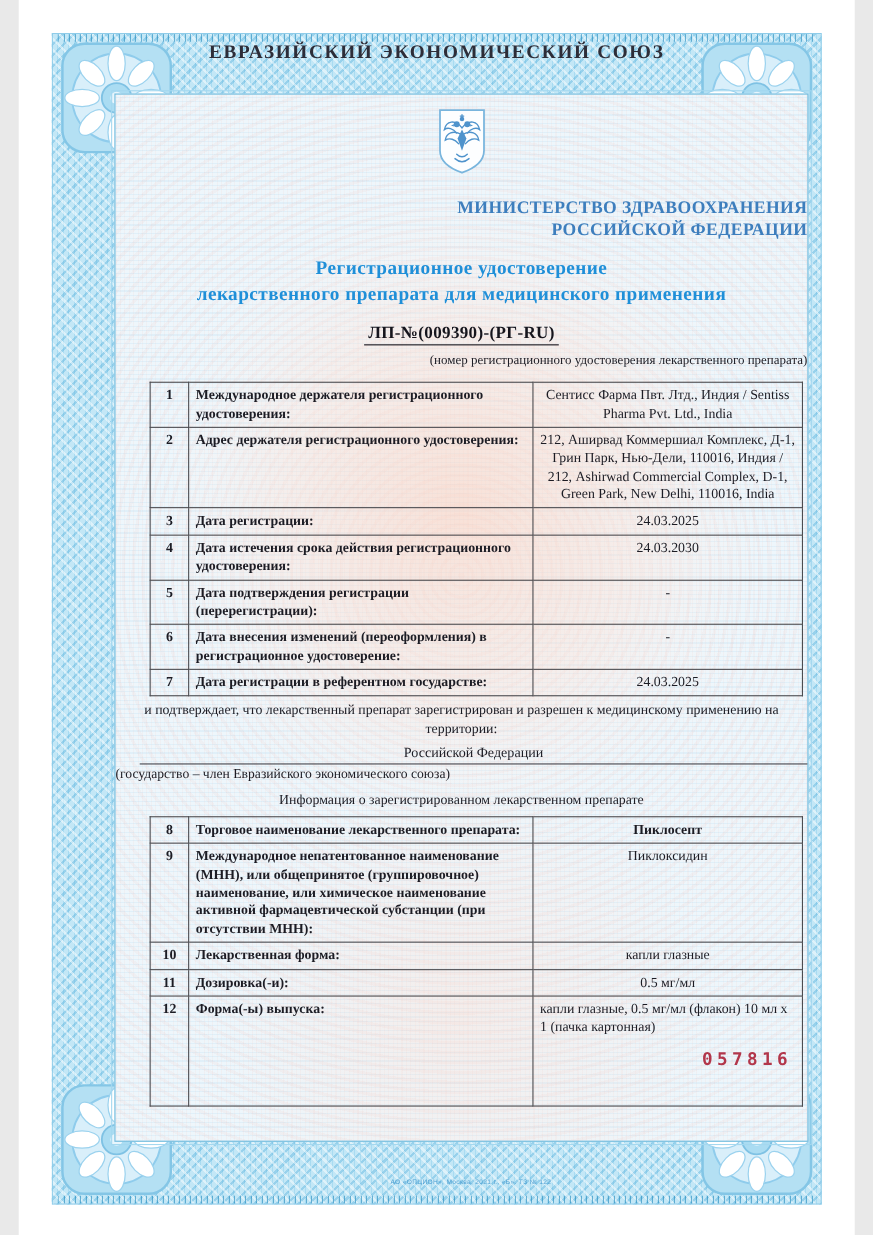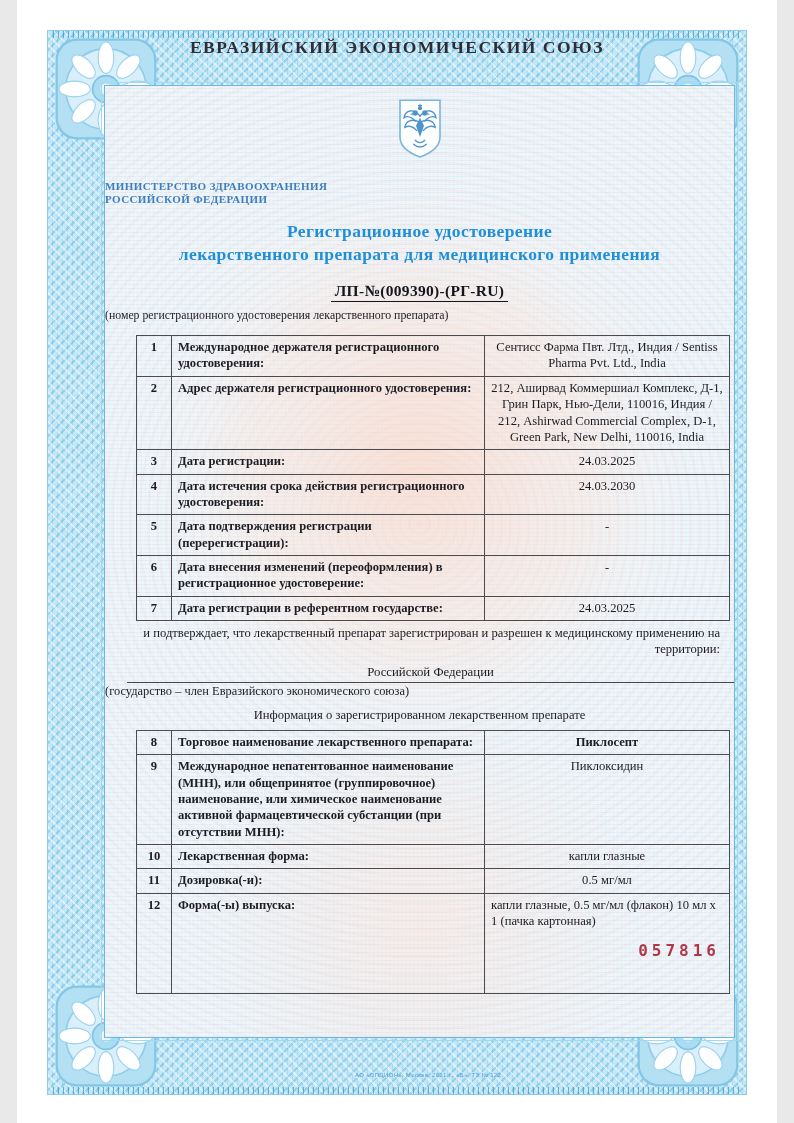--- a/index.html
+++ b/index.html
@@ -41,35 +41,35 @@
     border:1.5px solid #6cb9dd;
     outline:1px solid #a4d8ef;outline-offset:2px;
     box-sizing:border-box;
   }
   .union-title{
     position:absolute;top:37px;left:0;width:100%;text-align:center;
     font-size:17.5px;font-weight:bold;letter-spacing:1.5px;color:#2d2d38;
   }
   
   .emblem{display:block;margin:11px auto 4px auto;width:48px;height:64px;}
-  .ministry{margin-top:19px;text-align:left;font-weight:bold;color:#3d7ebd;font-size:11px;line-height:1.22;letter-spacing:.4px;}
+  .ministry{margin-top:19px;text-align:right;font-weight:bold;color:#3d7ebd;font-size:16px;line-height:1.22;letter-spacing:.4px;}
   .doc-title{margin-top:13px;text-align:center;font-weight:bold;color:#1f8fd8;font-size:17.5px;line-height:1.35;letter-spacing:.4px;}
   .reg-num-wrap{margin-top:15px;text-align:center;}
   .reg-num{display:inline-block;font-size:15.5px;font-weight:bold;color:#15151d;border-bottom:1.6px solid #15151d;padding:0 4px 1px 4px;letter-spacing:.3px;}
-  .reg-caption{margin-top:6px;text-align:left;font-size:11.8px;color:#1c1c24;}
+  .reg-caption{margin-top:6px;text-align:right;font-size:11.8px;color:#1c1c24;}
   .intro{margin:9px auto 0 auto;width:586px;text-align:center;font-size:12.6px;line-height:1.3;}
   table.cert{border-collapse:collapse;margin-left:31px;width:594px;table-layout:fixed;}
   table.cert td{border:1px solid #4c4c50;padding:3px 6px 4px 6px;font-size:12.6px;line-height:1.3;vertical-align:top;background:transparent;}
   td.c-num{width:22px;text-align:center;font-weight:bold;padding-left:2px;padding-right:2px;}
   td.c-label{width:300px;font-weight:bold;padding-left:9px;}
   td.c-value{text-align:center;}
   td.c-value.left{text-align:left;}
   td.c-value.bold{font-weight:bold;}
   .t1{margin-top:12px;}
-  .confirm{margin:4px 12px 0 1px;font-size:12.6px;line-height:1.3;text-align:right;padding:0 2px;}
+  .confirm{margin:4px 1px 0 1px;font-size:12.6px;line-height:1.3;text-align:center;padding:0 2px;}
   .territory{margin:7px 0 0 22px;text-align:center;font-size:12.8px;border-bottom:1px solid #45454c;padding-bottom:2px;}
   .territory-caption{margin-top:1px;font-size:12.4px;}
   .info-heading{margin-top:9px;text-align:center;font-size:12.6px;}
   .t2{margin-top:7px;}
   .t2-wrap{position:relative;}
   .serial{
     position:absolute;right:14px;bottom:34px;color:#b2364a;
     font-family:"DejaVu Sans Mono", monospace;font-size:16px;letter-spacing:4px;font-weight:bold;
   }
   .row12-pad{height:92px;}

